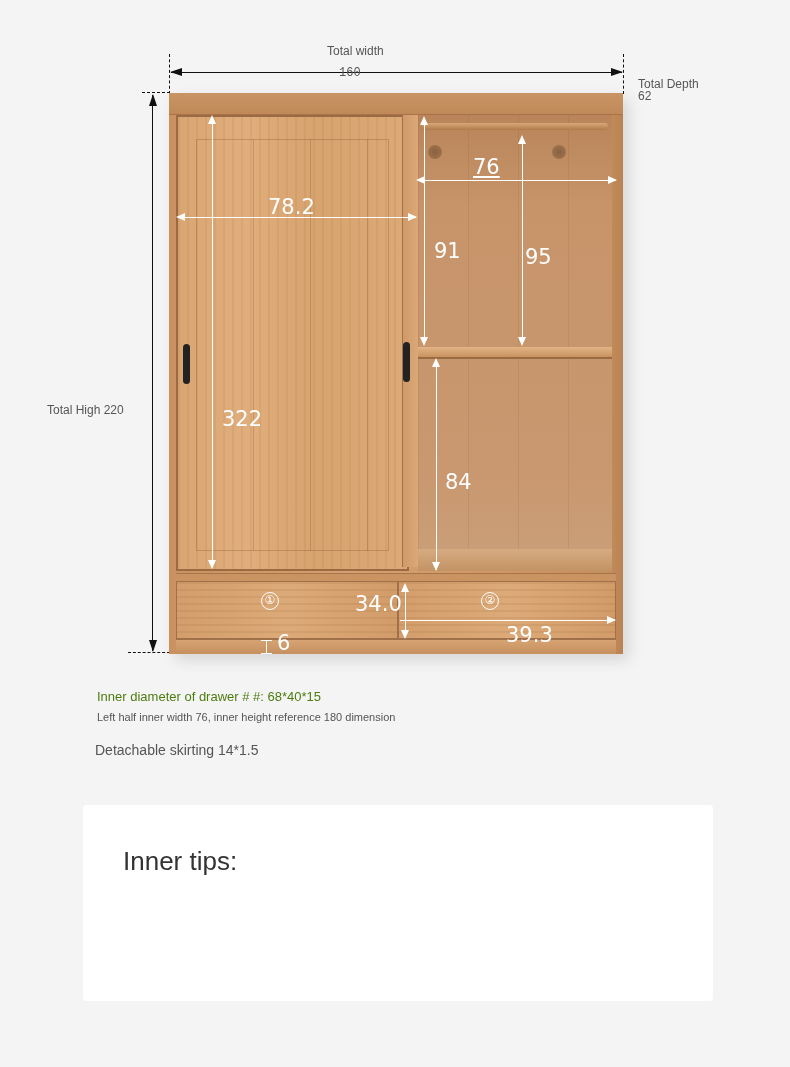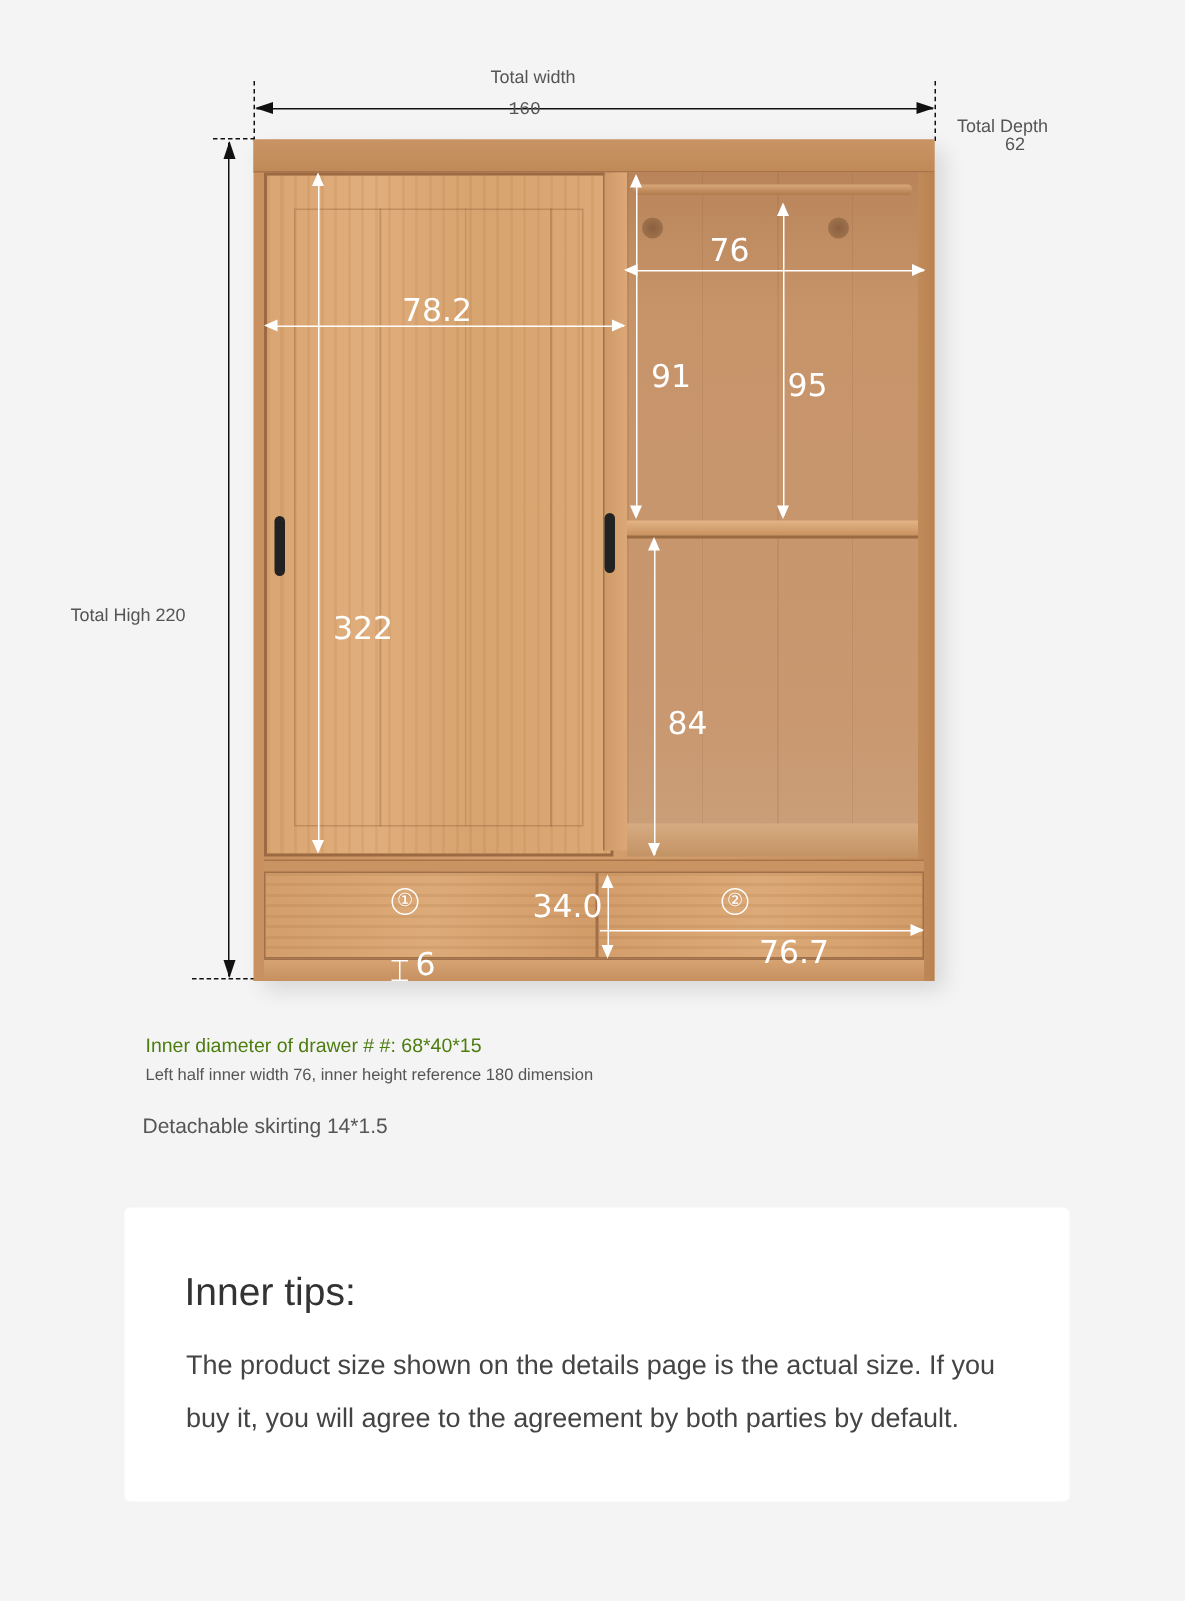--- a/index.html
+++ b/index.html
@@ -89,21 +89,21 @@
 
   <div class="dash-v" style="left:169px; top:54px; height:40px;"></div>
   <div class="dash-v" style="left:623px; top:54px; height:40px;"></div>
   <div class="blk-h" style="left:171px; top:72px; width:451px;"></div>
   <div class="bah-l" style="left:170px; top:68px;"></div>
   <div class="bah-r" style="left:611px; top:68px;"></div>
   <div class="abs lbl" style="left:327px; top:45px;">Total width</div>
   <div class="abs lbl" style="left:339px; top:67px;font-family:Liberation Mono, monospace;">160</div>
 
   <div class="abs lbl" style="left:638px; top:78px;">Total Depth</div>
-  <div class="abs lbl" style="left:638px; top:90px;margin-left:32px;">62</div>
+  <div class="abs lbl" style="left:638px; top:90px;">62</div>
 
   <div class="dash-h" style="left:142px; top:92px; width:28px;"></div>
   <div class="dash-h" style="left:128px; top:652px; width:42px;"></div>
   <div class="blk-v" style="left:152px; top:95px; height:556px;"></div>
   <div class="bah-u" style="left:149px; top:94px;"></div>
   <div class="bah-d" style="left:149px; top:640px;"></div>
   <div class="abs lbl" style="left:47px; top:404px;">Total High 220</div>
 </div>
 
 <div class="wardrobe">
@@ -136,21 +136,21 @@
   <div class="dim" style="left:268px; top:197px;">78.2</div>
 
   <div class="vline" style="left:212px; top:117px; height:450px;"></div>
   <div class="ah-u" style="left:208px; top:115px;"></div>
   <div class="ah-d" style="left:208px; top:560px;"></div>
   <div class="dim" style="left:222px; top:409px;">322</div>
 
   <div class="hline" style="left:418px; top:180px; width:198px;"></div>
   <div class="ah-l" style="left:416px; top:176px;"></div>
   <div class="ah-r" style="left:608px; top:176px;"></div>
-  <div class="dim" style="left:473px; top:157px;">76</div>
+  <div class="dim" style="left:473px; top:157px;text-decoration:underline;">76</div>
 
   <div class="vline" style="left:424px; top:118px; height:226px;"></div>
   <div class="ah-u" style="left:420px; top:116px;"></div>
   <div class="ah-d" style="left:420px; top:337px;"></div>
   <div class="dim" style="left:434px; top:241px;">91</div>
 
   <div class="vline" style="left:522px; top:137px; height:207px;"></div>
   <div class="ah-u" style="left:518px; top:135px;"></div>
   <div class="ah-d" style="left:518px; top:337px;"></div>
   <div class="dim" style="left:525px; top:247px;">95</div>
@@ -163,30 +163,29 @@
   <div class="circ" style="left:261px; top:592px;">①</div>
   <div class="circ" style="left:481px; top:592px;">②</div>
 
   <div class="vline" style="left:405px; top:585px; height:52px;"></div>
   <div class="ah-u" style="left:401px; top:583px;"></div>
   <div class="ah-d" style="left:401px; top:630px;"></div>
   <div class="dim" style="left:355px; top:594px;">34.0</div>
 
   <div class="hline" style="left:400px; top:620px; width:215px;"></div>
   <div class="ah-r" style="left:607px; top:616px;"></div>
-  <div class="dim" style="left:506px; top:625px;">76.7</div>
+  <div class="dim" style="left:506px; top:625px;">39.3</div>
 
   <div class="vline" style="left:266px; top:640px; height:14px;"></div>
   <div class="hline" style="left:261px; top:640px; width:11px;"></div>
   <div class="hline" style="left:261px; top:653px; width:11px;"></div>
   <div class="dim" style="left:277px; top:633px;">6</div>
 </div>
 
 <div class="notes">
   <div class="n1">Inner diameter of drawer # #: 68*40*15</div>
   <div class="n2">Left half inner width 76, inner height reference 180 dimension</div>
   <div class="n3">Detachable skirting 14*1.5</div>
 </div>
 
 <div class="tips">
   <h2>Inner tips:</h2>
-  <p>The product size shown on the details page is the actual size. If you buy it, you will agree to the agreement by both parties by default.</p>
 </div>
 
 </body></html>

